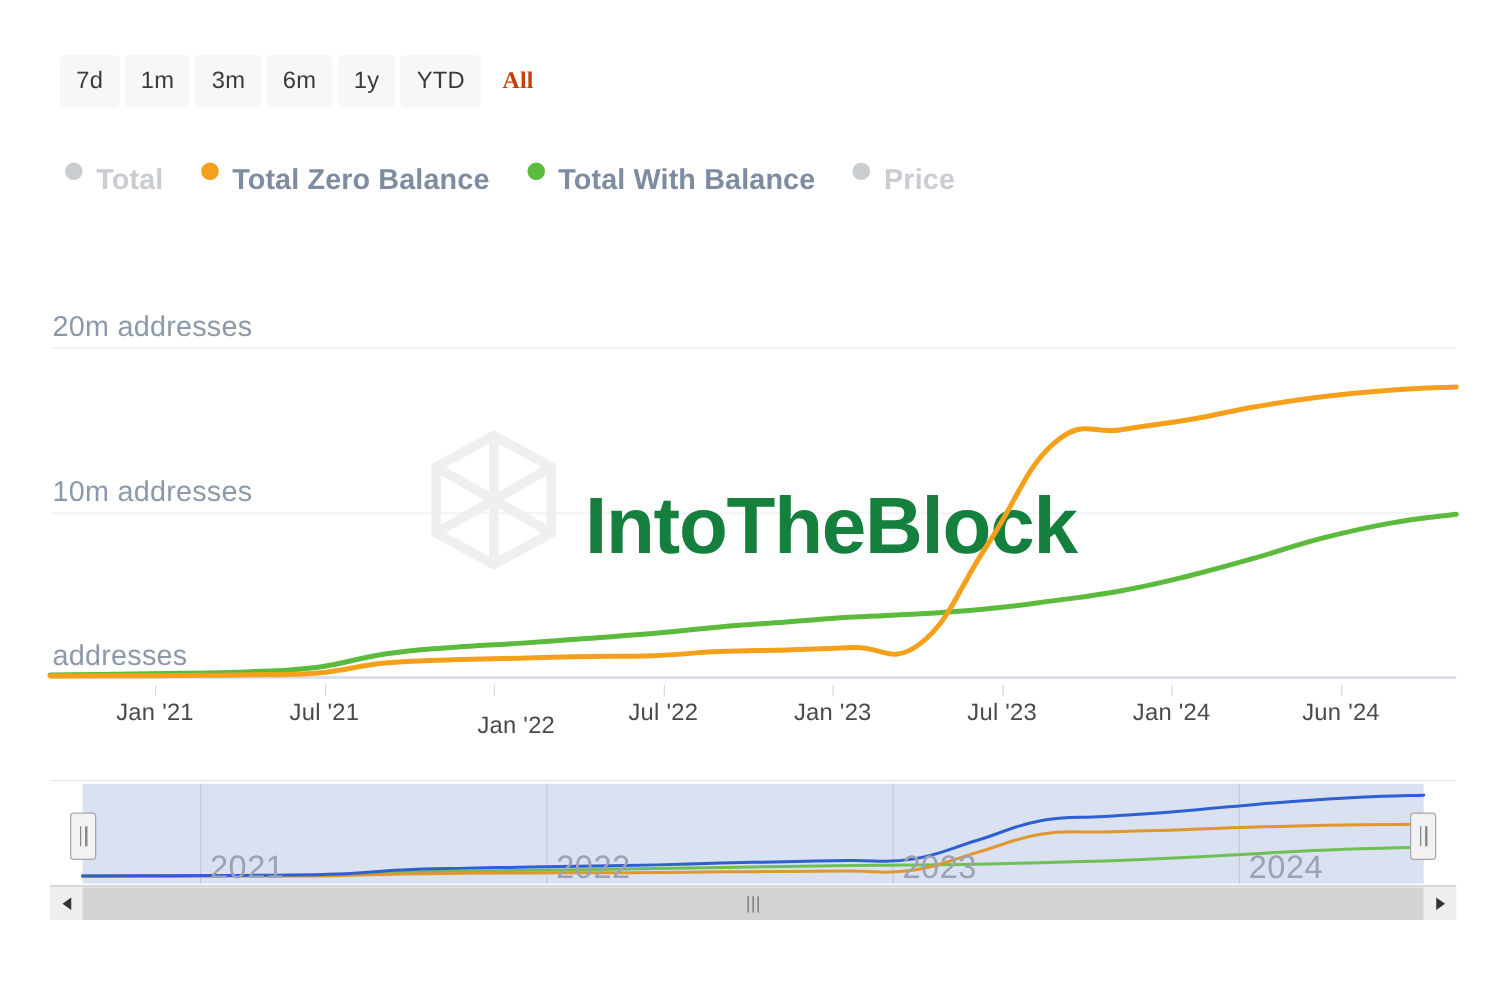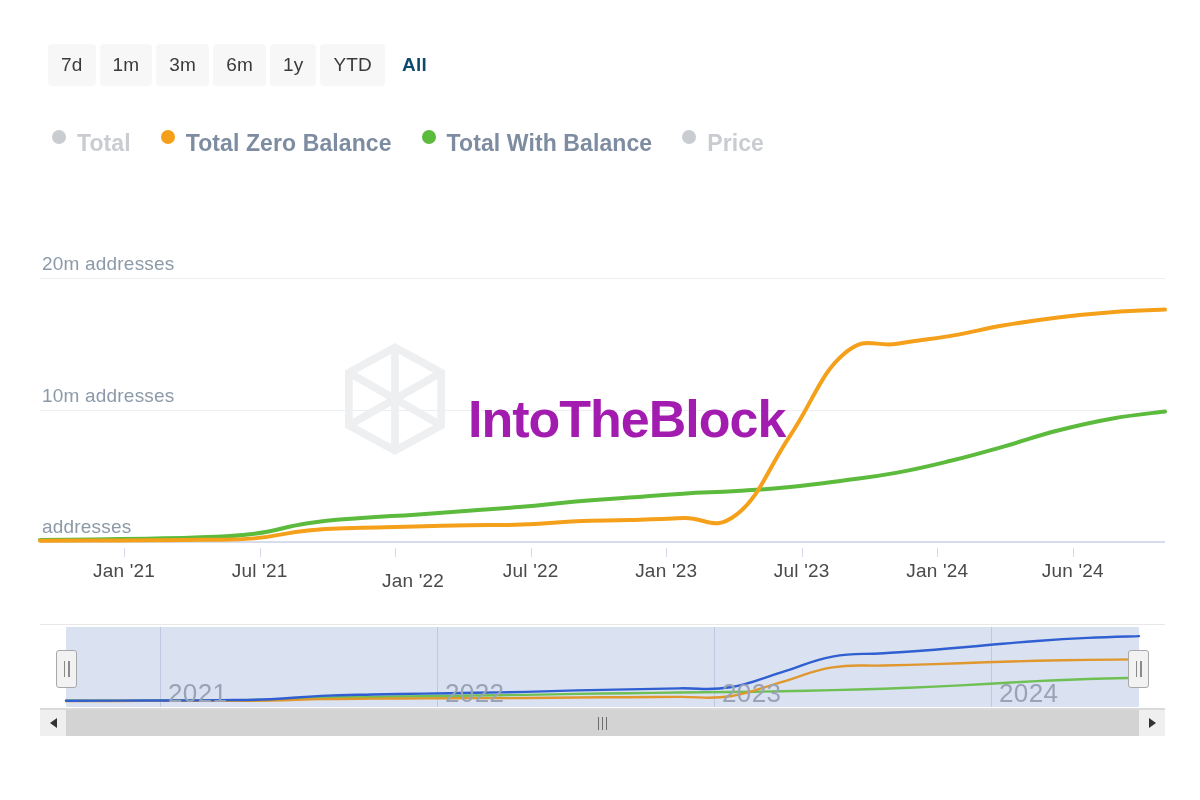--- a/index.html
+++ b/index.html
@@ -15,48 +15,48 @@
   
   .range-bar { position:absolute; left:48px; top:44px; display:flex; align-items:center; gap:4px; }
   .range-btn {
     height:42px; padding:0 13px;
     display:flex; align-items:center; justify-content:center;
     background:#f7f7f7; border:none; border-radius:4px;
     font-family:"Liberation Sans", sans-serif;
     font-size:19px; color:#3a3a3a; letter-spacing:.2px;
     cursor:pointer; white-space:nowrap;
   }
-  .range-btn.selected { background:transparent; font-weight:bold; color:#0c4a6e; }
+  .range-btn.selected { background:transparent; font-weight:bold; color:#c2410c;font-family:Liberation Serif, serif; }
 
   
   .legend { position:absolute; left:52px; top:130px; display:flex; align-items:center; }
   .legend-item { display:flex; align-items:flex-start; margin-right:30px; cursor:pointer; white-space:nowrap;font-weight:bold; }
   .legend-dot { width:14px; height:14px; border-radius:50%; margin-right:11px; flex:0 0 auto; }
   .legend-label { font-size:23px; letter-spacing:.1px; }
   .legend-item.active .legend-label { color:#7d8ca0; }
   .legend-item.inactive .legend-label { color:#c9cdd2; }
 
   
   .plot { position:absolute; left:0; top:248px; width:1200px; height:300px; }
   .plot-inner { position:absolute; left:40px; top:0; width:1125px; height:300px; }
 
   .gridline { position:absolute; left:0; width:1125px; height:1px; background:#eceef1; }
   .axis-label {
-    position:absolute; left:2px; font-size:19px; color:#8b99a8;
+    position:absolute; left:2px; font-size:23px; color:#8b99a8;
     letter-spacing:.2px; white-space:nowrap; transform:translateY(-100%);
     padding-bottom:3px;
   }
   .zero-axis { position:absolute; left:0; width:1125px; height:2px; background:#d6dced; }
 
   .watermark {
     position:absolute; left:300px; top:95px;
     display:flex; align-items:center; gap:18px;
     opacity:1; pointer-events:none;
   }
-  .wm-text { font-size:52px; font-weight:bold; color:#a21caf; letter-spacing:-1px;margin-top:40px; }
+  .wm-text { font-size:64px; font-weight:bold; color:#15803d; letter-spacing:-1px;margin-top:40px; }
 
   .series-svg { position:absolute; left:0; top:0; width:1125px; height:300px; overflow:visible; }
 
   
   .xaxis { position:absolute; left:40px; top:548px; width:1125px; height:40px;text-align:right; }
   .xtick { position:absolute; top:0; width:1px; height:9px; background:#d3d9e8; }
   .xlabel {
     position:absolute; top:12px; font-size:19px; color:#4a4a4a;
     transform:translateX(-50%); white-space:nowrap; letter-spacing:.2px;
   }

